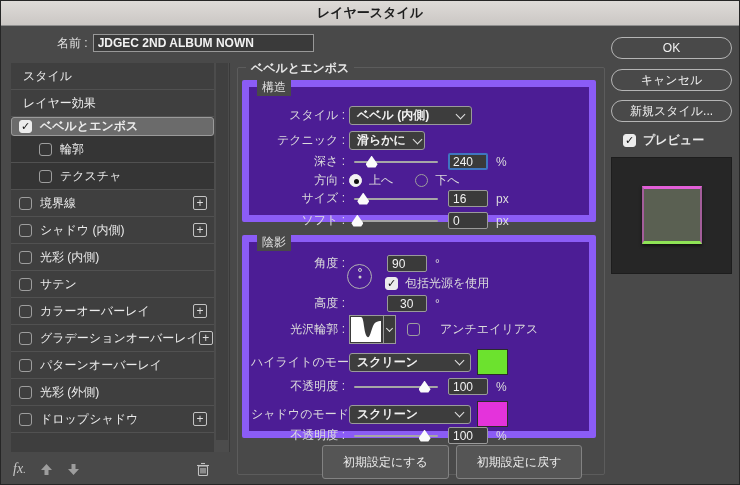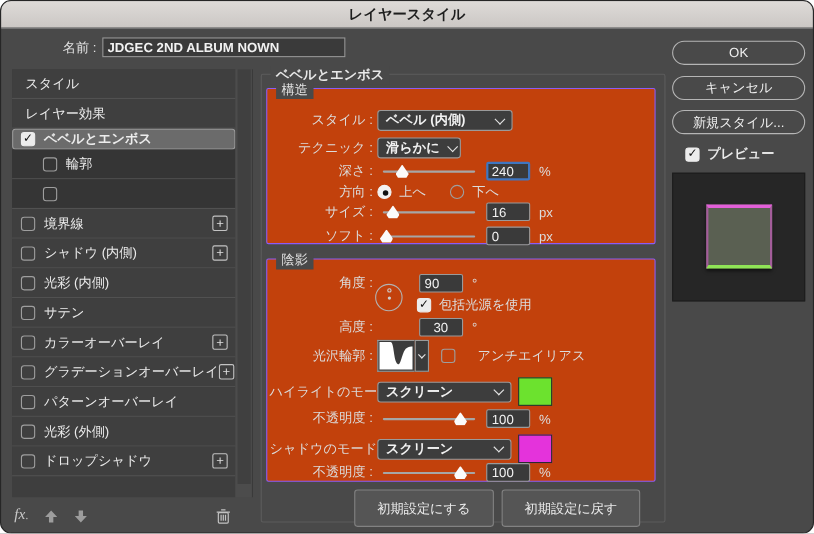--- a/index.html
+++ b/index.html
@@ -1,17 +1,17 @@
 <!DOCTYPE html>
 <html><head>
 <meta charset="utf-8">
 <style>
   * { box-sizing: border-box; margin: 0; padding: 0; }
   html,body { width:740px; height:485px; background:#fff; font-family:"Liberation Sans","DejaVu Sans",sans-serif; }
-  .dialog { position:relative; width:740px; height:485px; background:#494949; border-radius:10px; overflow:hidden; border:1px solid #262626; }
+  .dialog { position:relative; width:740px; height:485px; background:#494949; border-radius:0; overflow:hidden; border:1px solid #262626; }
   .titlebar { height:25px; background:linear-gradient(#dedbd8,#cbc7c4); border-bottom:1px solid #8f8f8f; display:flex; align-items:center; justify-content:center; }
   .titlebar span { font-size:13px; color:#1e1e1e; font-weight:700; }
 
   
   .name-row { position:absolute; top:33px; left:20px; display:flex; align-items:center;margin-left:36px; }
   .name-row .lab { font-size:12px; color:#e2e2e2; margin-right:5px; }
   .name-input { width:221px; height:18px; background:#3a3a3a; border:1px solid #989898; color:#f2f2f2; font-size:12px; font-weight:700; padding:0 4px; font-family:inherit; }
 
   
   .right-col { position:absolute; left:610px; top:36px; width:121px; }
@@ -47,21 +47,21 @@
   .cb.on { background:#ececec; border-color:#ececec; }
   .cb.on::after { content:"✓"; position:absolute; left:0; right:0; top:-1px; text-align:center; font-size:11px; font-weight:700; color:#111; line-height:13px; }
   .radio { width:13px; height:13px; border:1px solid #9e9e9e; border-radius:50%; background:transparent; position:relative; flex:none; }
   .radio.on { background:#f2f2f2; border-color:#f2f2f2; }
   .radio.on::after { content:""; position:absolute; left:4px; top:4px; width:5px; height:5px; border-radius:50%; background:#111; }
 
   
   .fieldset { position:absolute; left:236px; top:66px; width:368px; height:408px; border:1px solid #5c5c5c; border-radius:2px; }
   .legend { position:absolute; top:-8px; left:8px; background:#494949; padding:0 5px; font-size:12px; color:#e8e8e8; font-weight:700; white-space:nowrap; }
   .legend.sub { font-weight:400; color:#e0e0e0; }
-  .group { position:absolute; left:4px; width:354px; border:1px solid #8b5cf6; border-radius:2px; background:#c2410c; }
+  .group { position:absolute; left:4px; width:354px; border:7px solid #8b5cf6; border-radius:2px; background:#4c1d95; }
   .group.structure { top:12px; height:142px; }
   .group.shading  { top:167px; height:203px; }
 
   .srow { position:absolute; left:2px; right:6px; display:flex; align-items:center; height:19px; }
   .lbl { width:94px; text-align:right; font-size:12px; color:#dcdcdc; margin-right:4px; flex:none; white-space:nowrap; }
   .unit { font-size:12px; color:#dcdcdc; margin-left:8px; }
 
   .sel { height:19px; background:#3d3d3d; border:1px solid #9a9a9a; border-radius:3px; color:#f2f2f2; font-size:12px; display:flex; align-items:center; padding:0 7px; font-weight:700; }
   .sel .sel-val { flex:1 1 auto; white-space:nowrap; }
   .chev { width:7px; height:7px; border-right:1.5px solid #e3e3e3; border-bottom:1.5px solid #e3e3e3; transform:rotate(45deg); margin:-3px 0 0 8px; flex:none; }
@@ -120,20 +120,21 @@
       <div class="sb-item sel">
         <span class="cb on"></span>
         <span class="sb-label">ベベルとエンボス</span>
       </div>
       <div class="sb-item sub">
         <span class="cb"></span>
         <span class="sb-label">輪郭</span>
       </div>
       <div class="sb-item sub">
         <span class="cb"></span>
+        <span class="sb-label">テクスチャ</span>
       </div>
       <div class="sb-item">
         <span class="cb"></span>
         <span class="sb-label">境界線</span>
         <span class="plusbox"></span>
       </div>
       <div class="sb-item">
         <span class="cb"></span>
         <span class="sb-label">シャドウ (内側)</span>
         <span class="plusbox"></span>

